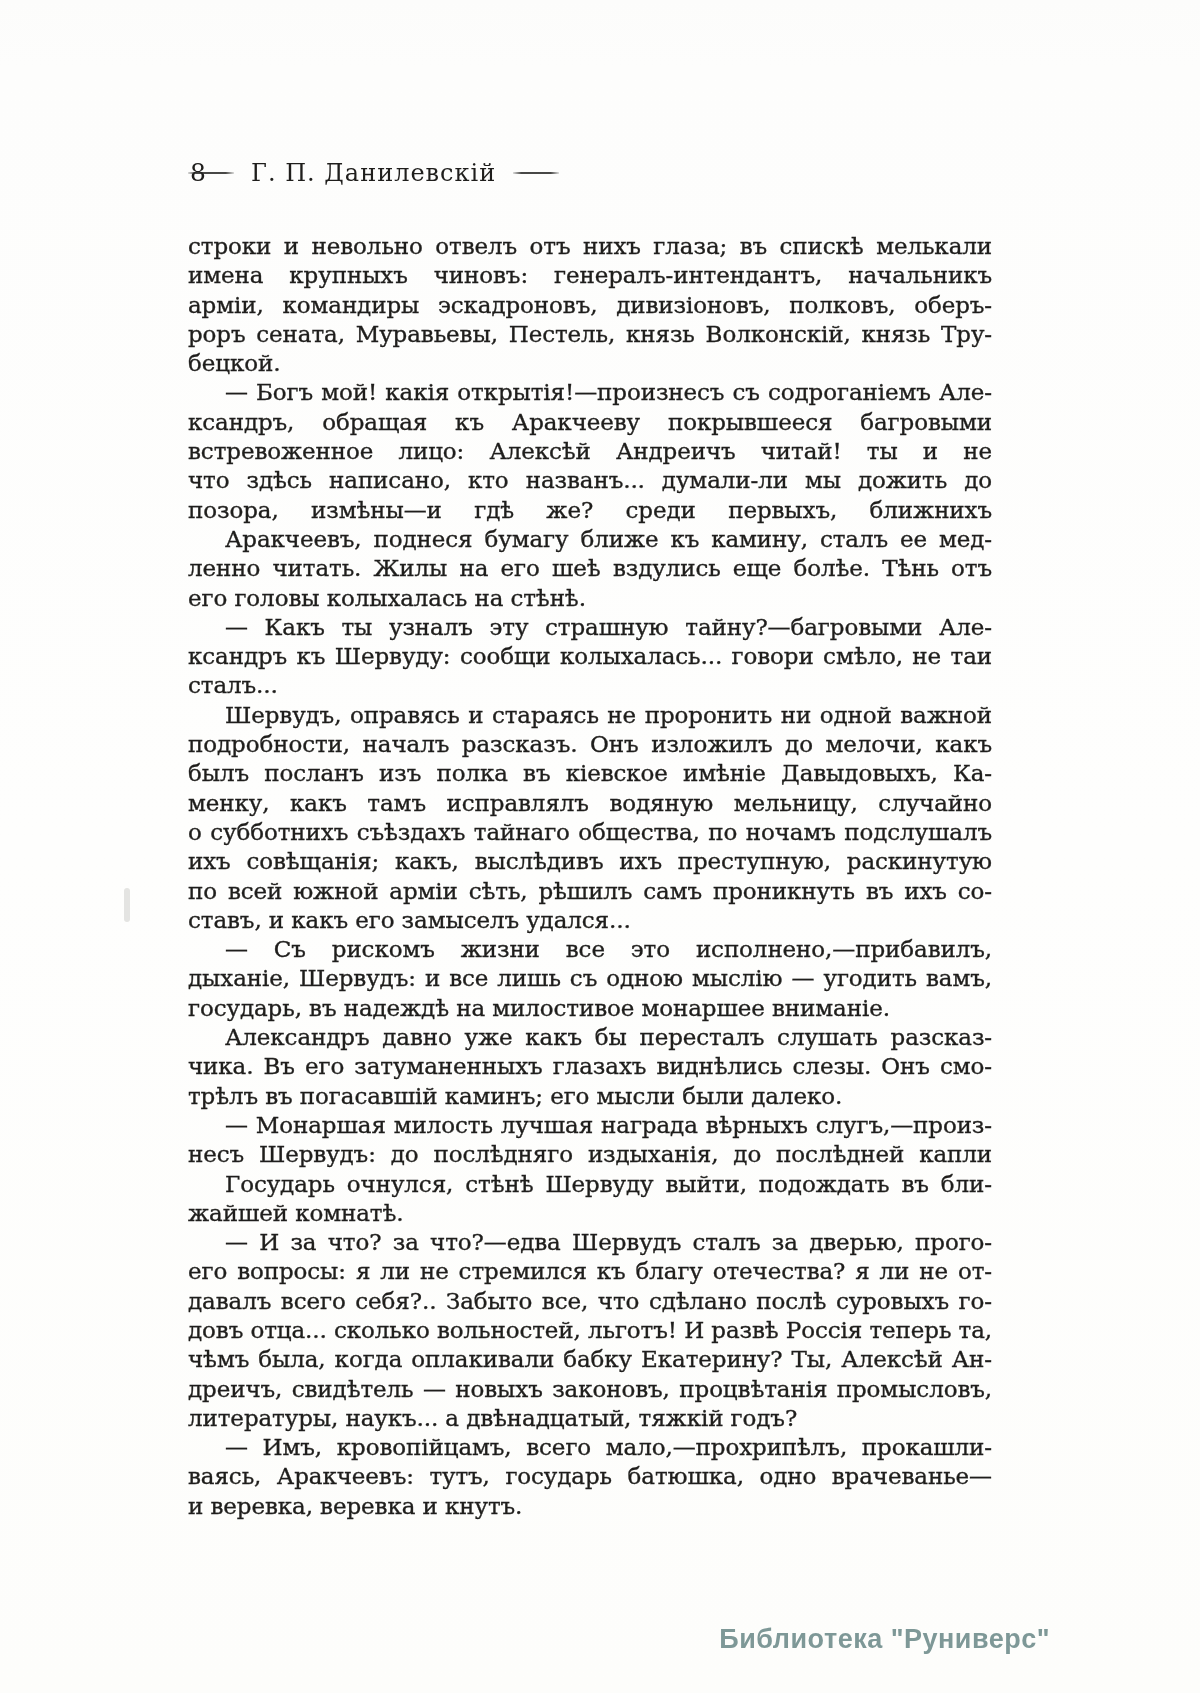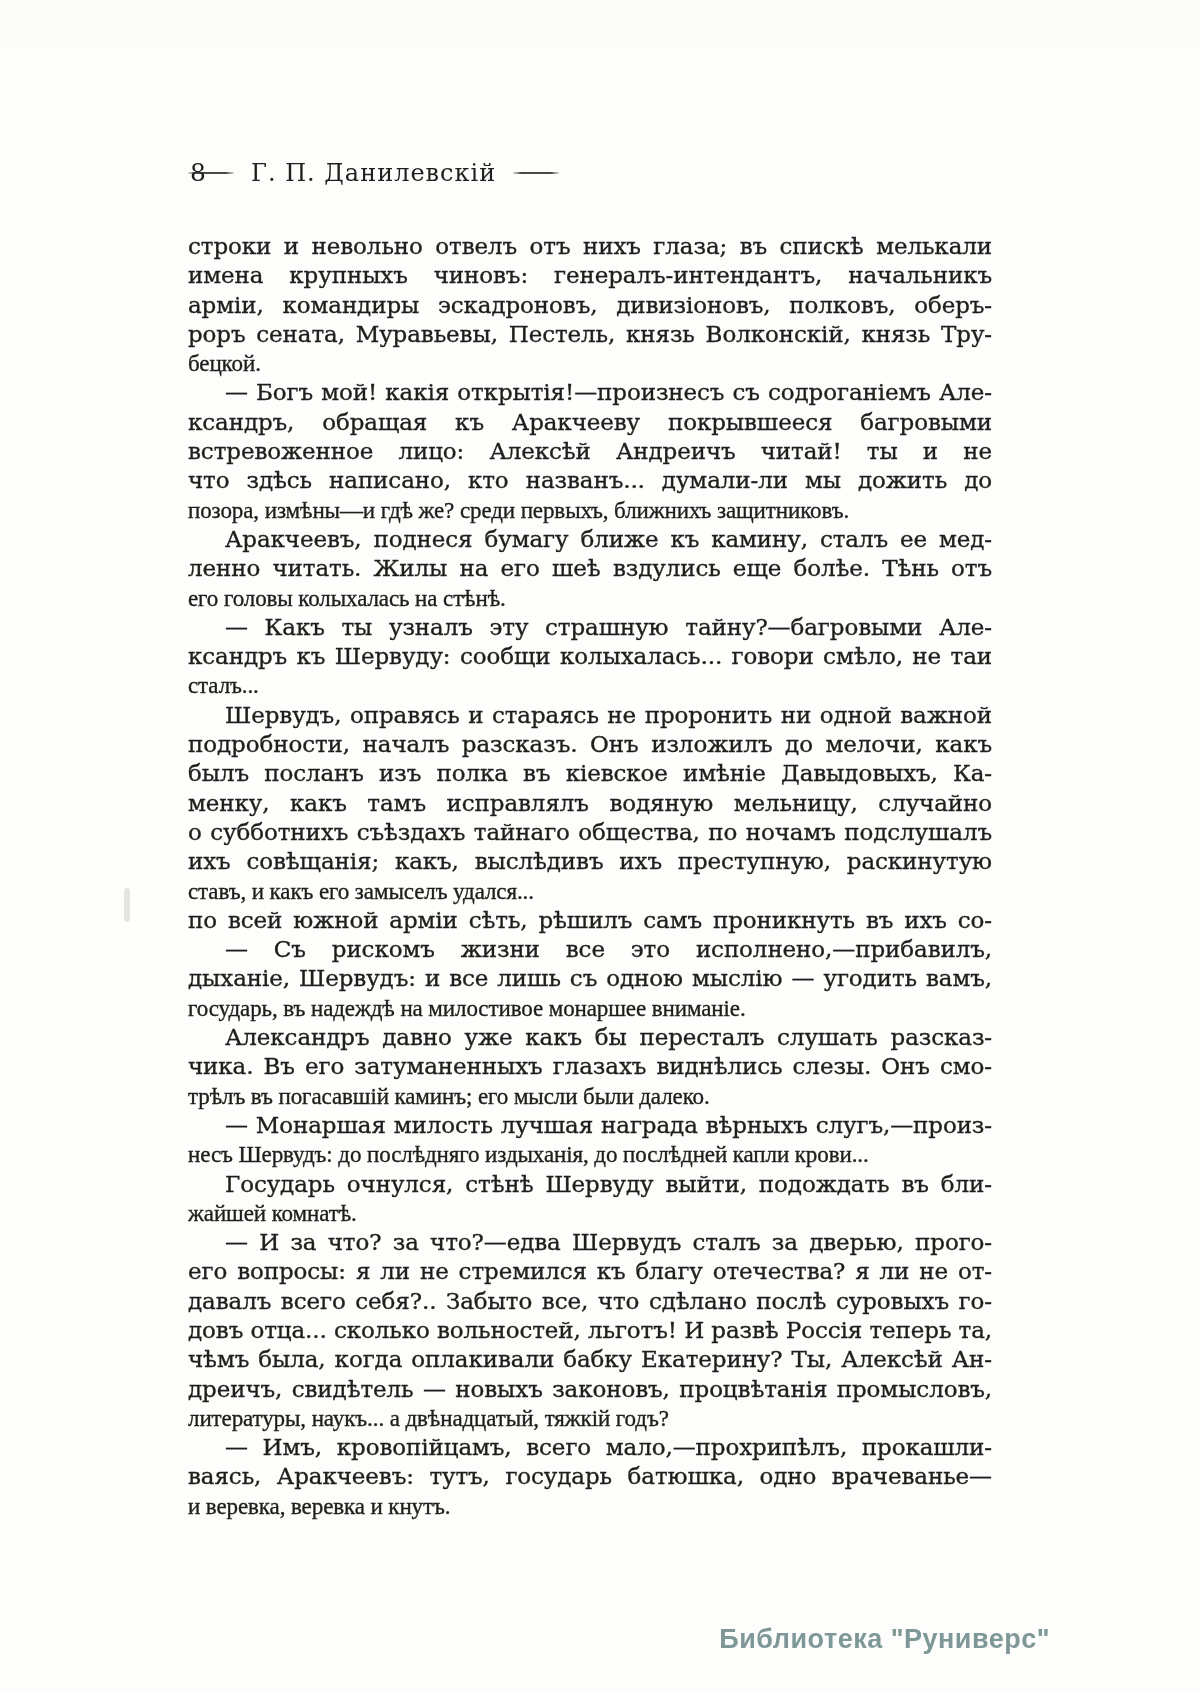--- a/index.html
+++ b/index.html
@@ -67,21 +67,21 @@
     font-size: 23px;
     line-height: 29.3px;
     height: 29.3px;
     overflow: hidden;
     letter-spacing: -0.1px;
     text-align: justify;
     text-align-last: justify;
     -webkit-text-stroke: 0.35px #1f1e1c;
     white-space: normal;
   }
-  .line.last { text-align-last: left; font-family: Liberation Serif, serif; }
+  .line.last { text-align-last: left; }
   .line.indent { text-indent: 37px; }
   
   .watermark {
     position: absolute;
     top: 1624px;
     right: 150px;
     font-family: "Liberation Sans", "DejaVu Sans", sans-serif;
     font-weight: bold;
     font-size: 27px;
     letter-spacing: 0.5px;
@@ -137,22 +137,22 @@
         <div class="line">ксандръ къ Шервуду: сообщи колыхалась... говори смѣло, не таи</div>
         <div class="line last">сталъ...</div>
       </div>
       <div class="para">
         <div class="line indent">Шервудъ, оправясь и стараясь не проронить ни одной важной</div>
         <div class="line">подробности, началъ разсказъ. Онъ изложилъ до мелочи, какъ</div>
         <div class="line">былъ посланъ изъ полка въ кіевское имѣніе Давыдовыхъ, Ка-</div>
         <div class="line">менку, какъ тамъ исправлялъ водяную мельницу, случайно узналъ</div>
         <div class="line">о субботнихъ съѣздахъ тайнаго общества, по ночамъ подслушалъ</div>
         <div class="line">ихъ совѣщанія; какъ, выслѣдивъ ихъ преступную, раскинутую</div>
+        <div class="line">по всей южной арміи сѣть, рѣшилъ самъ проникнуть въ ихъ со-</div>
         <div class="line last">ставъ, и какъ его замыселъ удался...</div>
-        <div class="line">по всей южной арміи сѣть, рѣшилъ самъ проникнуть въ ихъ со-</div>
       </div>
       <div class="para">
         <div class="line indent">— Съ рискомъ жизни все это исполнено,—прибавилъ, переводя</div>
         <div class="line">дыханіе, Шервудъ: и все лишь съ одною мыслію — угодить вамъ,</div>
         <div class="line last">государь, въ надеждѣ на милостивое монаршее вниманіе.</div>
       </div>
       <div class="para">
         <div class="line indent">Александръ давно уже какъ бы пересталъ слушать разсказ-</div>
         <div class="line">чика. Въ его затуманенныхъ глазахъ виднѣлись слезы. Онъ смо-</div>
         <div class="line last">трѣлъ въ погасавшій каминъ; его мысли были далеко.</div>

